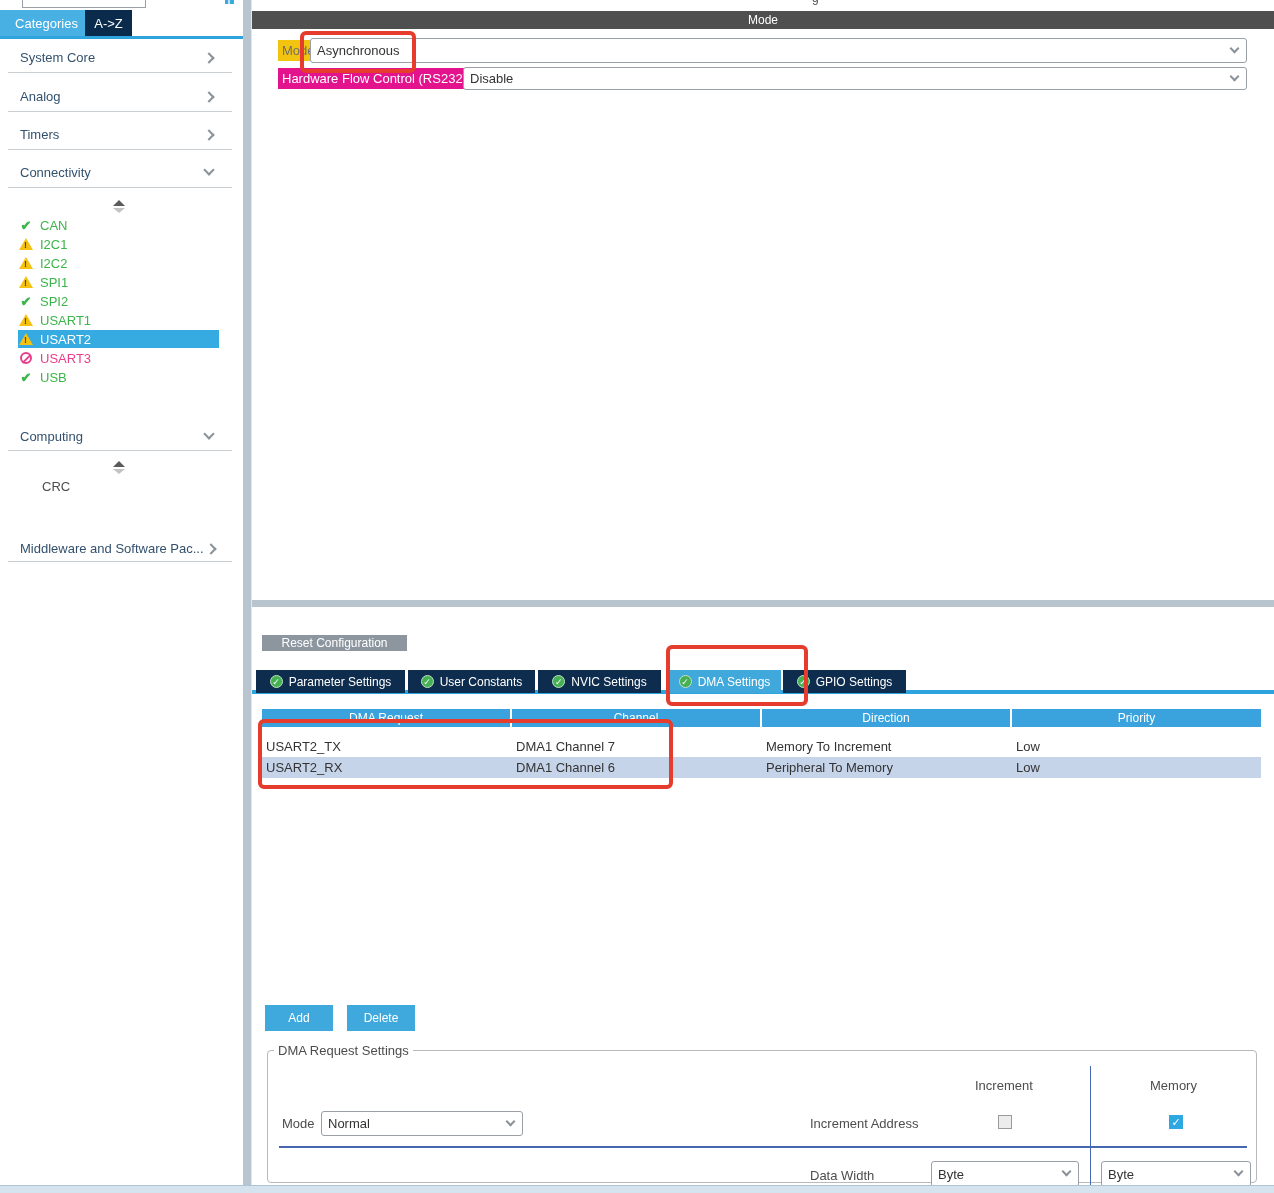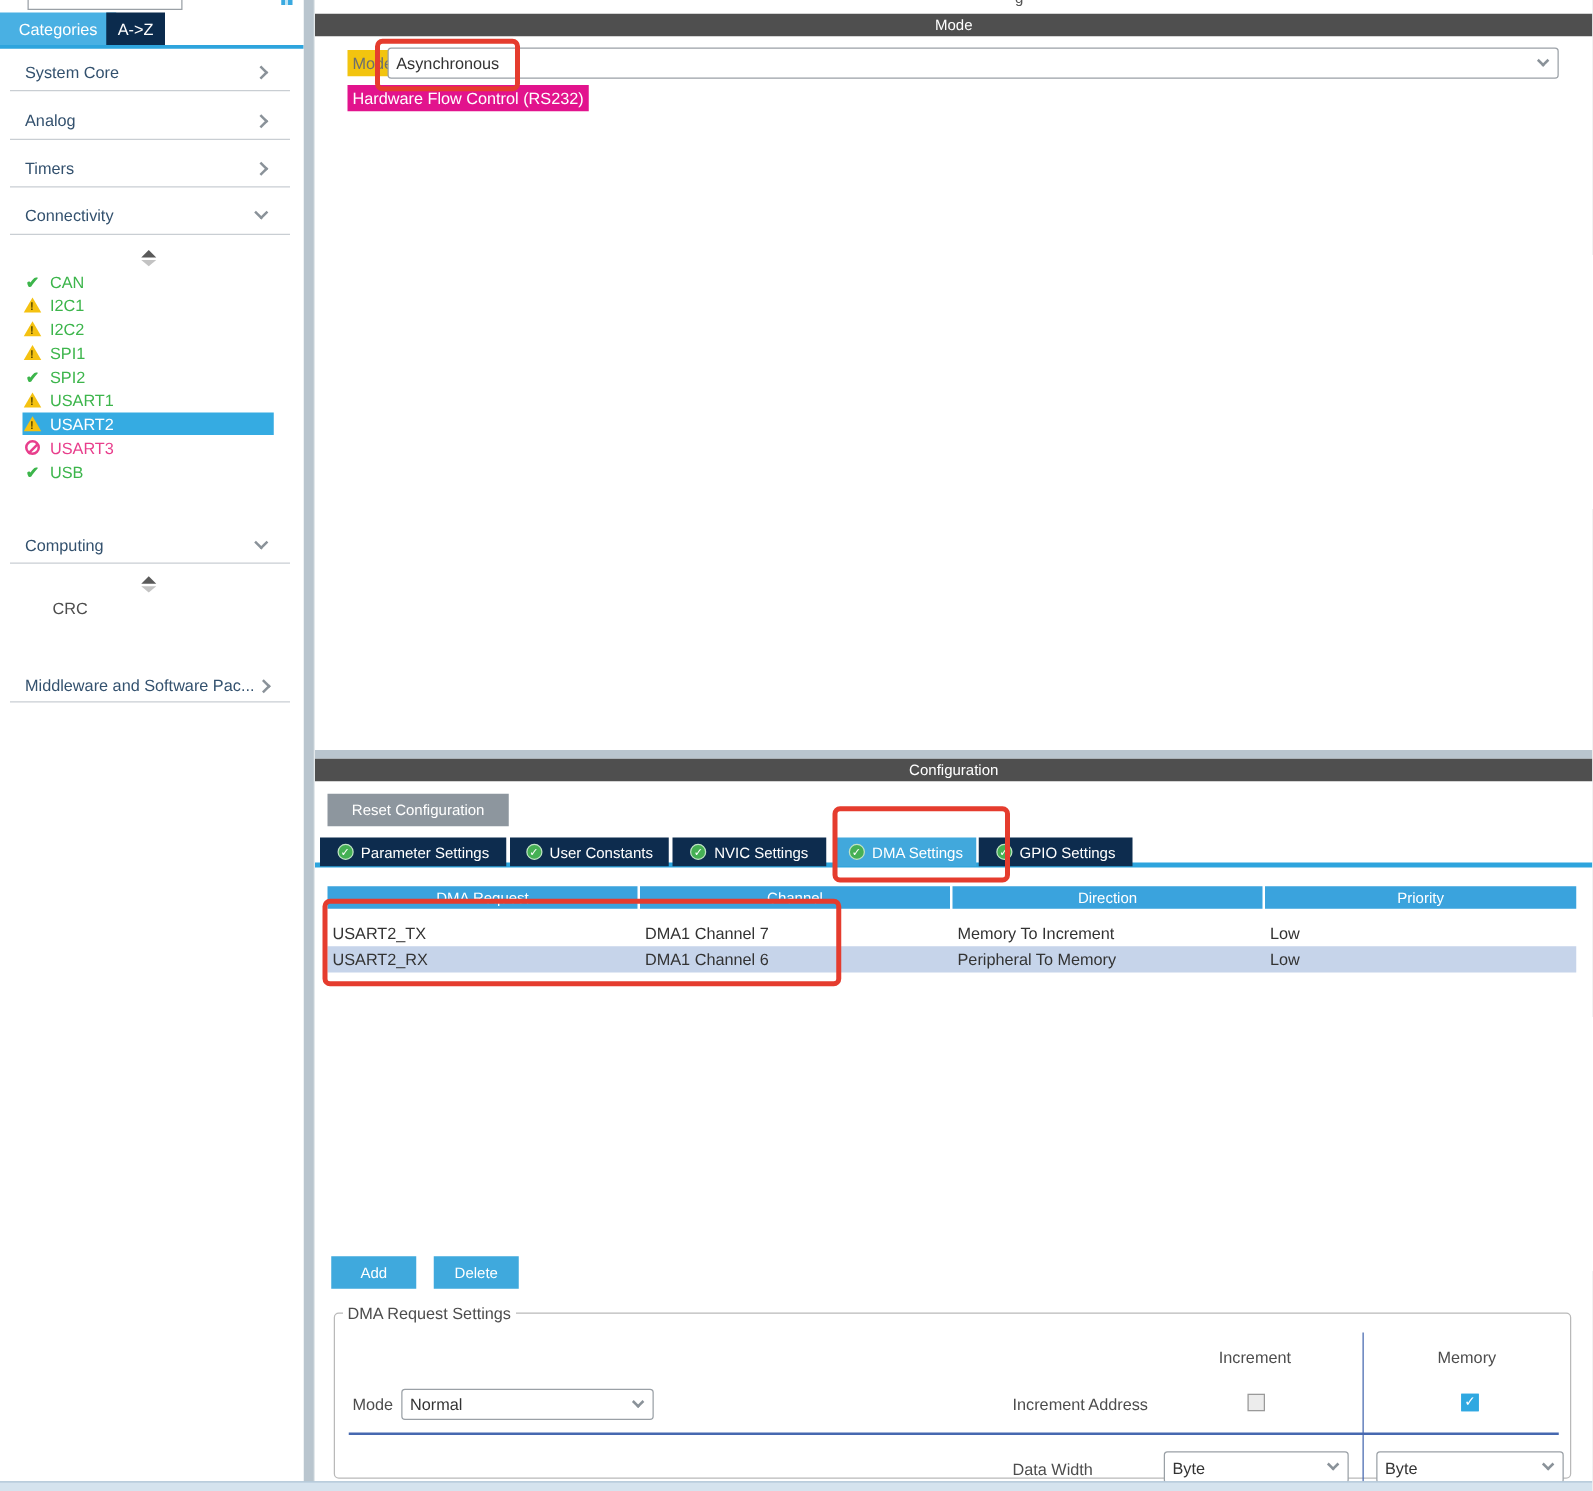--- a/index.html
+++ b/index.html
@@ -231,27 +231,28 @@
       <span>Mode</span>
     </div>
 
     <span class="field-label yellow" style="left:26px; top:40px;">Mode</span>
     <div class="dropdown" style="left:58px; top:38px; width:937px; height:25px;">
       <span>Asynchronous</span>
       <span class="dd-chev"></span>
     </div>
 
     <span class="field-label magenta" style="left:26px; top:68px;">Hardware Flow Control (RS232)</span>
+    <div class="dropdown" style="left:211px; top:67px; width:784px; height:23px;">
+      <span>Disable</span>
+      <span class="dd-chev"></span>
+    </div>
 
     <div class="splitter"></div>
-    <div class="panel-header" style="top:607px;">
-      <span>Configuration</span>
-    </div>
-
-    <button class="btn gray" style="left:10px; top:635px; width:145px; height:26px;">Reset Configuration</button>
+
+    <button class="btn gray" style="left:10px; top:635px; width:145px; height:16px;">Reset Configuration</button>
 
     <div class="tabs-underline"></div>
     <div class="cfg-tab" style="left:4px; width:149px;">
       <span class="tab-check">✓</span>
       <span>Parameter Settings</span>
     </div>
     <div class="cfg-tab" style="left:156px; width:127px;">
       <span class="tab-check">✓</span>
       <span>User Constants</span>
     </div>

